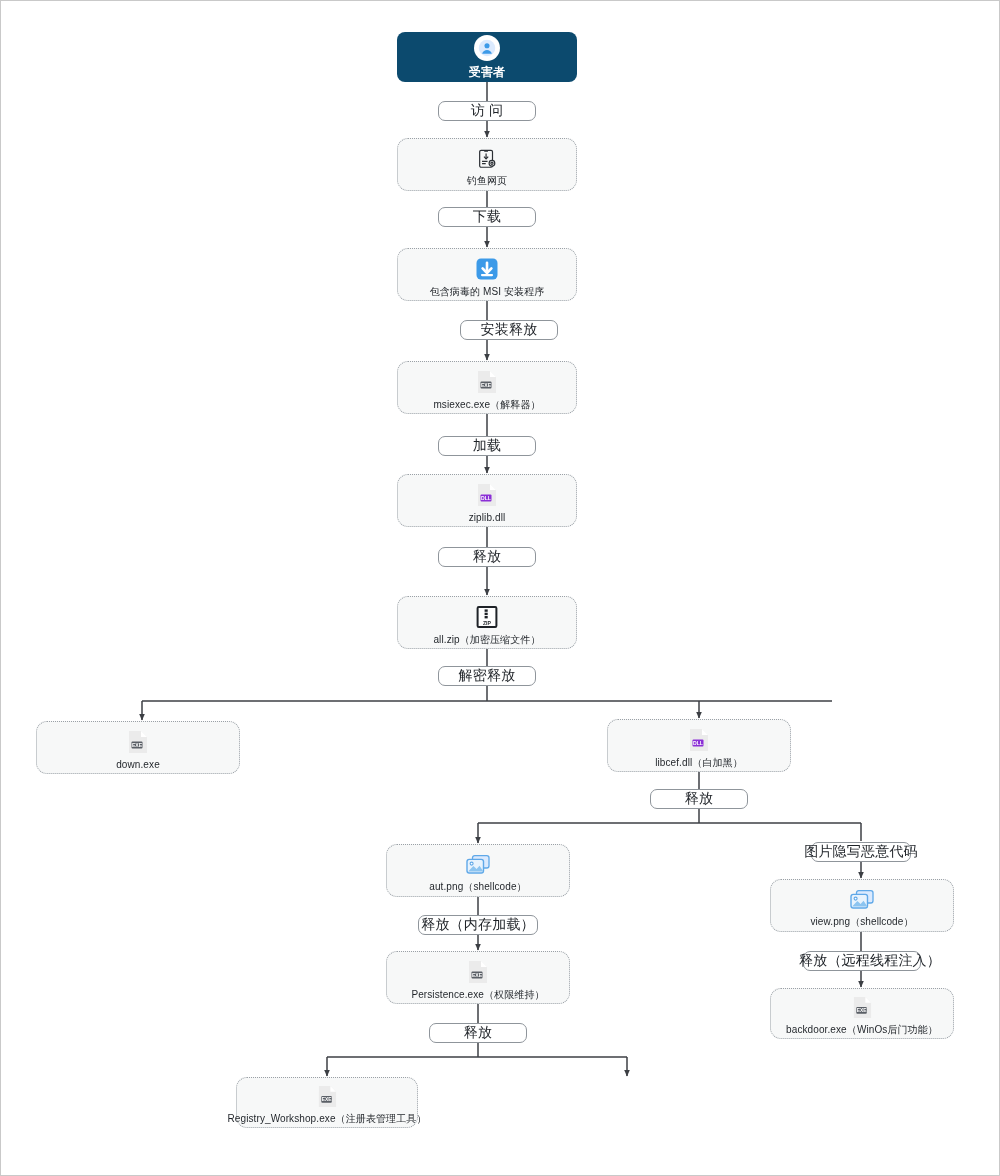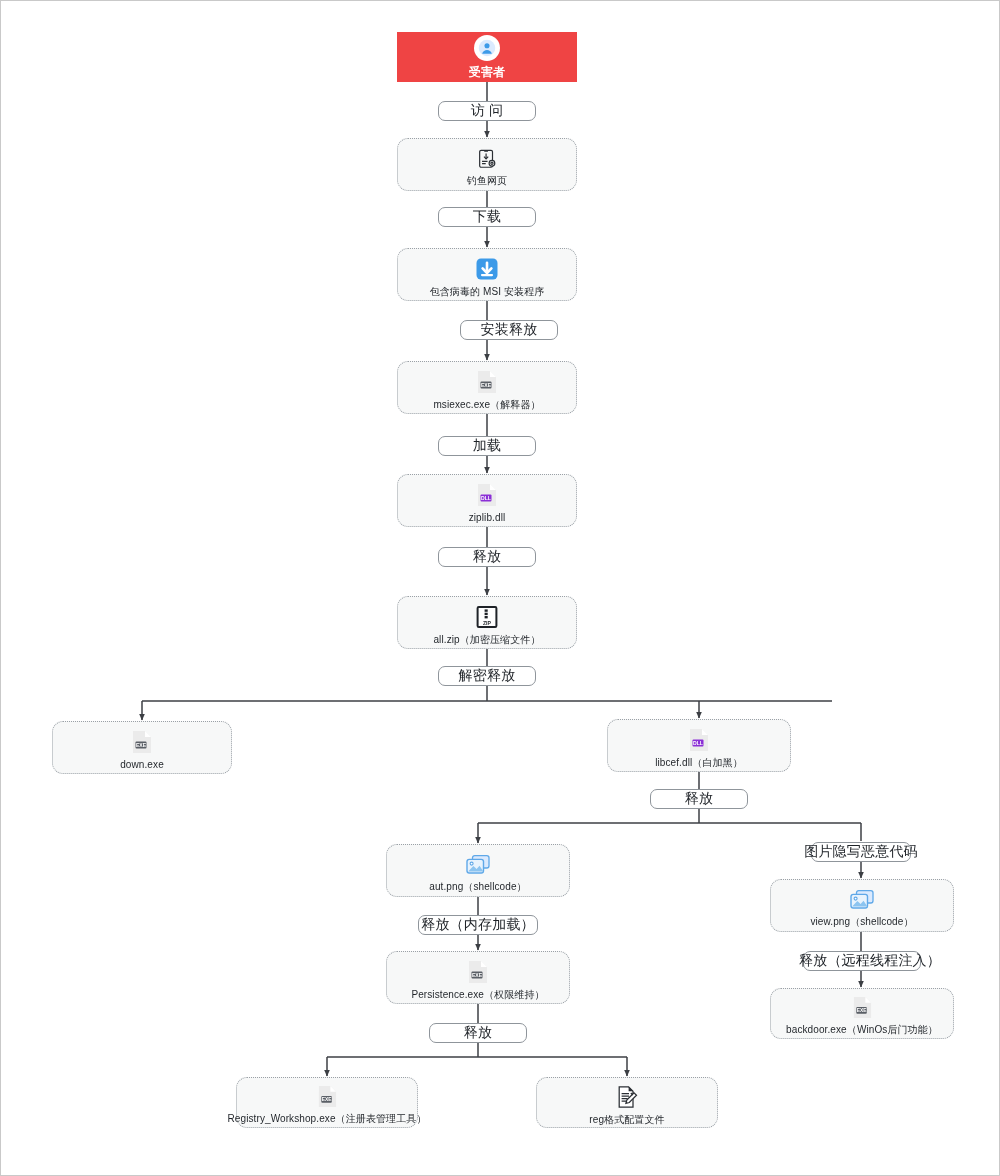--- a/index.html
+++ b/index.html
@@ -30,23 +30,23 @@
     justify-content: center;
     border-radius: 11px;
     z-index: 3;
   }
   .node.entity {
     background: #f7f8f8;
     border: 1.6px dotted #9aa0a6;
     padding-top: 6px;
   }
   .node.root {
-    background: #ef4444;
+    background: #0c4a6e;
     border: none;
-    border-radius: 0;
+    border-radius: 8px;
   }
   .node .nlabel {
     font-size: 10px;
     color: #1f2328;
     line-height: 1.25;
     text-align: center;
     white-space: nowrap;
     margin-top: 5px;
     letter-spacing: .1px;
   }
@@ -210,21 +210,21 @@
       <svg class="ico" width="22" height="24" viewBox="0 0 22 24">
         <path d="M2 1h12l6 6v16H2z" fill="#ebebeb"></path>
         <path d="M14 1l6 6h-6z" fill="#ffffff"></path>
         <rect x="4.5" y="11.5" width="11" height="7" rx="1" fill="#8b2fd6"></rect>
         <text x="10" y="16.9" font-family="Liberation Sans, sans-serif" font-size="5.1" font-weight="bold" fill="#ffffff" text-anchor="middle">DLL</text>
       </svg>
     </div>
     <div class="nlabel">ziplib.dll</div>
   </div>
 
-  <div class="node entity" style="left:51px;top:720px;width:180px;height:53px;">
+  <div class="node entity" style="left:35px;top:720px;width:204px;height:53px;">
     <div class="ico-wrap">
       <svg class="ico" width="22" height="24" viewBox="0 0 22 24">
         <path d="M2 1h12l6 6v16H2z" fill="#ebebeb"></path>
         <path d="M14 1l6 6h-6z" fill="#ffffff"></path>
         <rect x="4.5" y="11.5" width="11" height="7" rx="1" fill="#5a5f66"></rect>
         <text x="10" y="16.9" font-family="Liberation Sans, sans-serif" font-size="5.1" font-weight="bold" fill="#ffffff" text-anchor="middle">EXE</text>
       </svg>
     </div>
     <div class="nlabel">down.exe</div>
   </div>
@@ -270,32 +270,20 @@
       <svg class="ico" width="21" height="23" viewBox="0 0 22 24">
         <path d="M2 1h12l6 6v16H2z" fill="#ebebeb"></path>
         <path d="M14 1l6 6h-6z" fill="#ffffff"></path>
         <rect x="4.5" y="11.5" width="11" height="7" rx="1" fill="#5a5f66"></rect>
         <text x="10" y="16.9" font-family="Liberation Sans, sans-serif" font-size="5.1" font-weight="bold" fill="#ffffff" text-anchor="middle">EXE</text>
       </svg>
     </div>
     <div class="nlabel">Registry_Workshop.exe（注册表管理工具）</div>
   </div>
 
-  <div class="node entity" style="left:535px;top:1076px;width:182px;height:51px;">
-    <div class="ico-wrap">
-      <svg class="ico" width="24" height="24" viewBox="0 0 24 24" fill="none" stroke="#2b2f34" stroke-width="1.25">
-        <path d="M4.2 1.8h9.4l4.4 4.4v15.9H4.2z" fill="#ffffff"></path>
-        <path d="M13.6 1.8l4.4 4.4h-4.4z" fill="#2b2f34" stroke="none"></path>
-        <path d="M6.6 8.6h7.4M6.6 11.1h7.4M6.6 13.6h6M6.6 16.1h4.4"></path>
-        <path d="M21.6 8.4 14.4 15.6l-.9 3.4 3.4-.9 7.2-7.2z" fill="#ffffff" transform="translate(-2.6,-0.6)"></path>
-        <path d="M18.4 8.6l2 2" transform="translate(-2.6,-0.6)"></path>
-      </svg>
-    </div>
-    <div class="nlabel">reg格式配置文件</div>
-  </div>
 
   <div class="node entity" style="left:769px;top:878px;width:184px;height:53px;">
     <div class="ico-wrap">
       <svg class="ico" width="26" height="22" viewBox="0 0 26 22">
         <rect x="7.5" y="1.6" width="16.5" height="12.4" rx="2.2" fill="#dbeafe" stroke="#5fa8e8" stroke-width="1.3"></rect>
         <rect x="2" y="5.4" width="16.5" height="13.6" rx="2.2" fill="#e8f3fd" stroke="#5fa8e8" stroke-width="1.4"></rect>
         <circle cx="6.6" cy="9.6" r="1.5" fill="#ffffff" stroke="#5fa8e8" stroke-width="1.1"></circle>
         <path d="M3.1 17.6 8.4 12l3.2 3.1 2.9-3.4 3.9 5.9z" fill="#8cc4f0"></path>
       </svg>
     </div>

